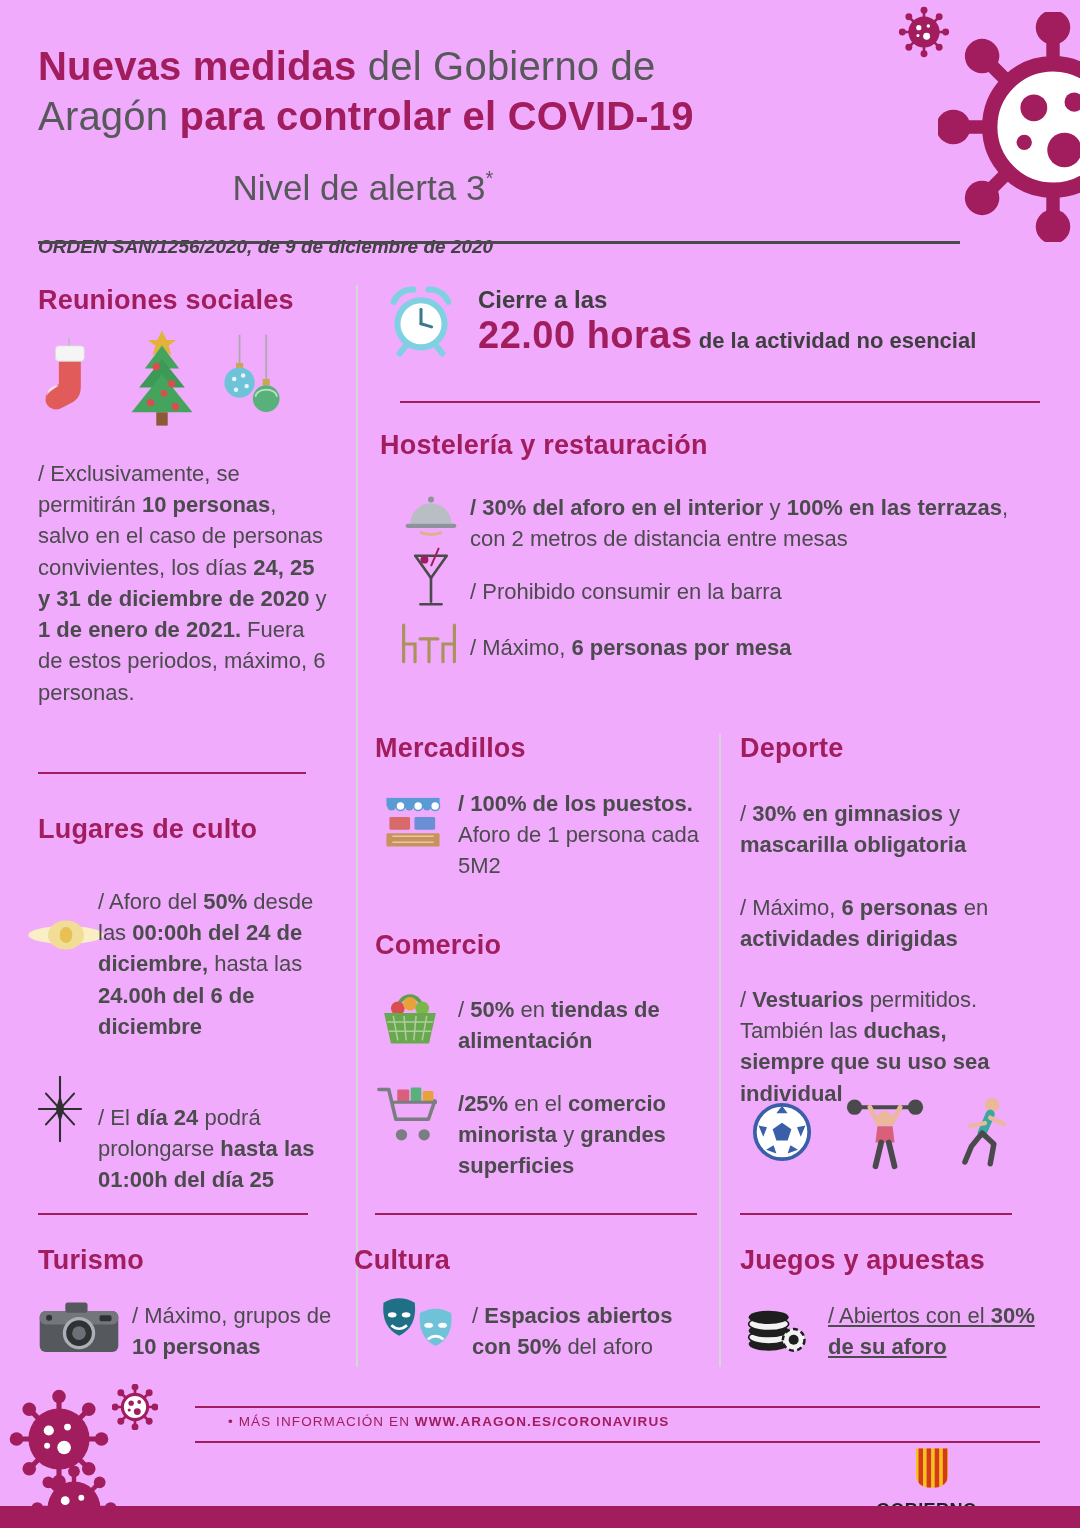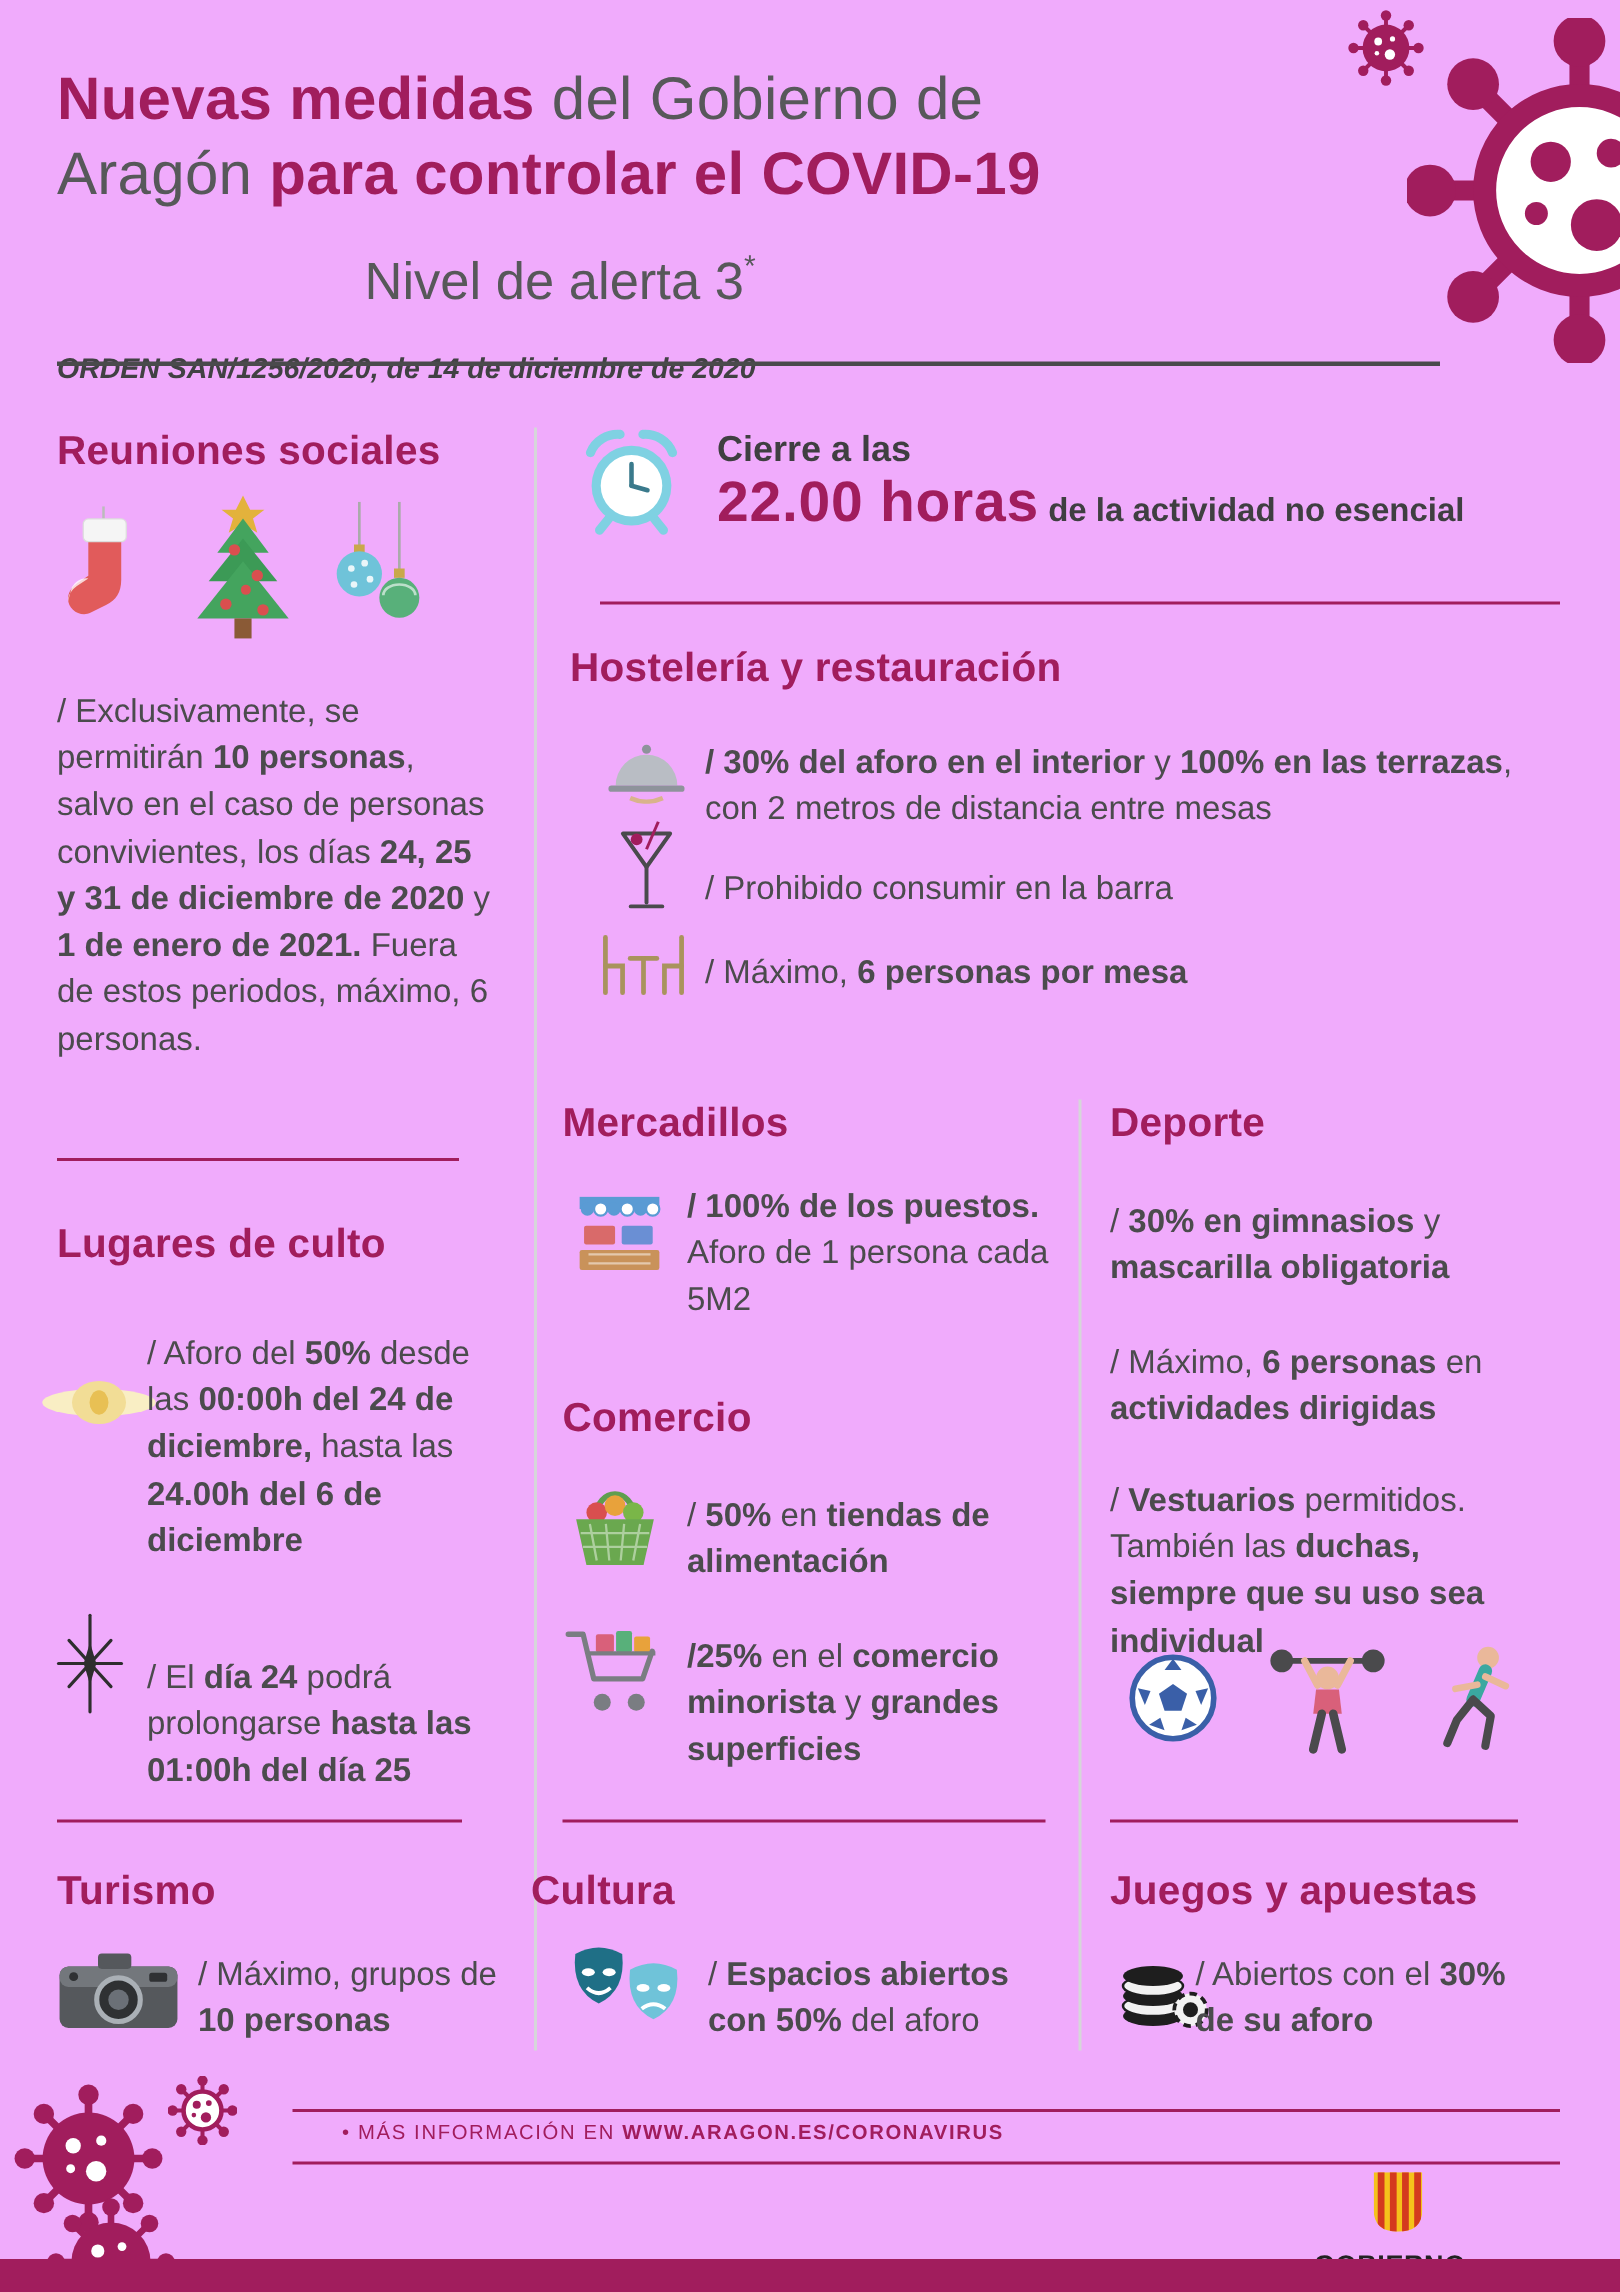--- a/index.html
+++ b/index.html
@@ -303,21 +303,21 @@
 
 <div id="page">
 
   <div class="abs title" style="left:38px; top:42px; width:780px;">
     <div><span class="b" style="color: rgb(161, 29, 93);">Nuevas medidas</span><span> del Gobierno de</span></div>
     <div><span>Aragón </span><span class="b" style="color: rgb(161, 29, 93);">para controlar el COVID-19</span></div>
   </div>
 
   <div class="abs alert-row" style="left:38px; top:168px;">
     <span class="alert"><span>Nivel de alerta 3</span><sup>*</sup></span>
-    <span class="order">ORDEN SAN/1256/2020, de 14 de diciembre de 2020</span>
+    <span class="order">ORDEN SAN/1256/2020, de 9 de diciembre de 2020</span>
   </div>
 
   <div class="abs hline darkrule" style="left:38px; top:241px; width:922px;"></div>
 
   <span class="abs icon virus" style="left:898px; top:6px; width:52px; height:52px;">
       <svg viewBox="0 0 120 120">
         <use href="#sym-virus"></use>
       </svg>
     </span>
   <span class="abs icon virus" style="left:938px; top:12px; width:230px; height:230px;">
@@ -457,21 +457,21 @@
       </svg>
     </span>
   <div class="abs txt" style="left:472px; top:1300px; width:235px;"><span>/ </span><span class="b">Espacios abiertos con 50%</span><span> del aforo</span></div>
 
   <div class="abs sec-title" style="left:740px; top:1245px;">Juegos y apuestas</div>
   <span class="abs icon" style="left:746px; top:1294px; width:62px; height:60px;">
       <svg viewBox="0 0 72 72">
         <use href="#sym-chips"></use>
       </svg>
     </span>
-  <div class="abs txt" style="left:797px; top:1300px; width:220px;"><span>/ Abiertos con el </span><span class="b">30% de su aforo</span></div>
+  <div class="abs txt" style="left:828px; top:1300px; width:220px;text-decoration:underline;"><span>/ Abiertos con el </span><span class="b">30% de su aforo</span></div>
 
   <div class="abs hline" style="left:195px; top:1406px; width:845px; height:1.5px;"></div>
   <div class="abs footer-info" style="left:228px; top:1414px;"><span>•  MÁS INFORMACIÓN EN </span><span class="b">WWW.ARAGON.ES/CORONAVIRUS</span></div>
   <div class="abs hline" style="left:195px; top:1441px; width:845px; height:1.5px;"></div>
 
   <span class="abs icon virus" style="left:8px; top:1388px; width:102px; height:102px;">
       <svg viewBox="0 0 120 120">
         <use href="#sym-virus"></use>
       </svg>
     </span>

